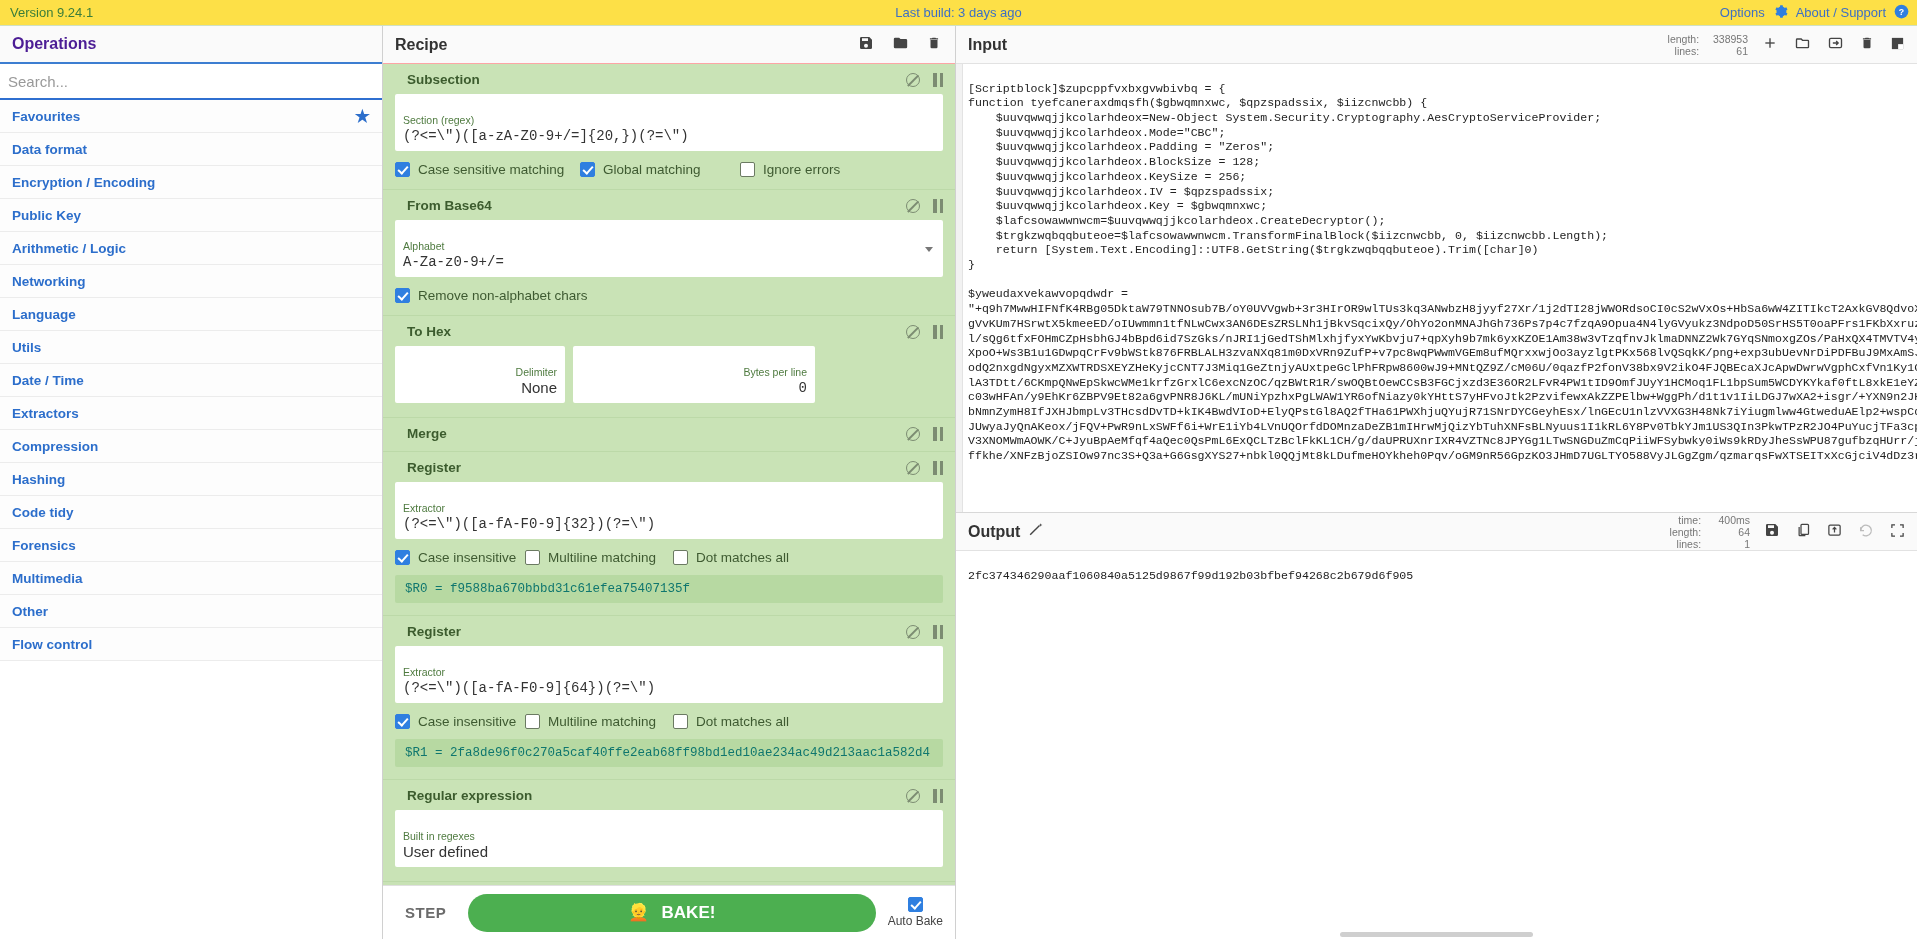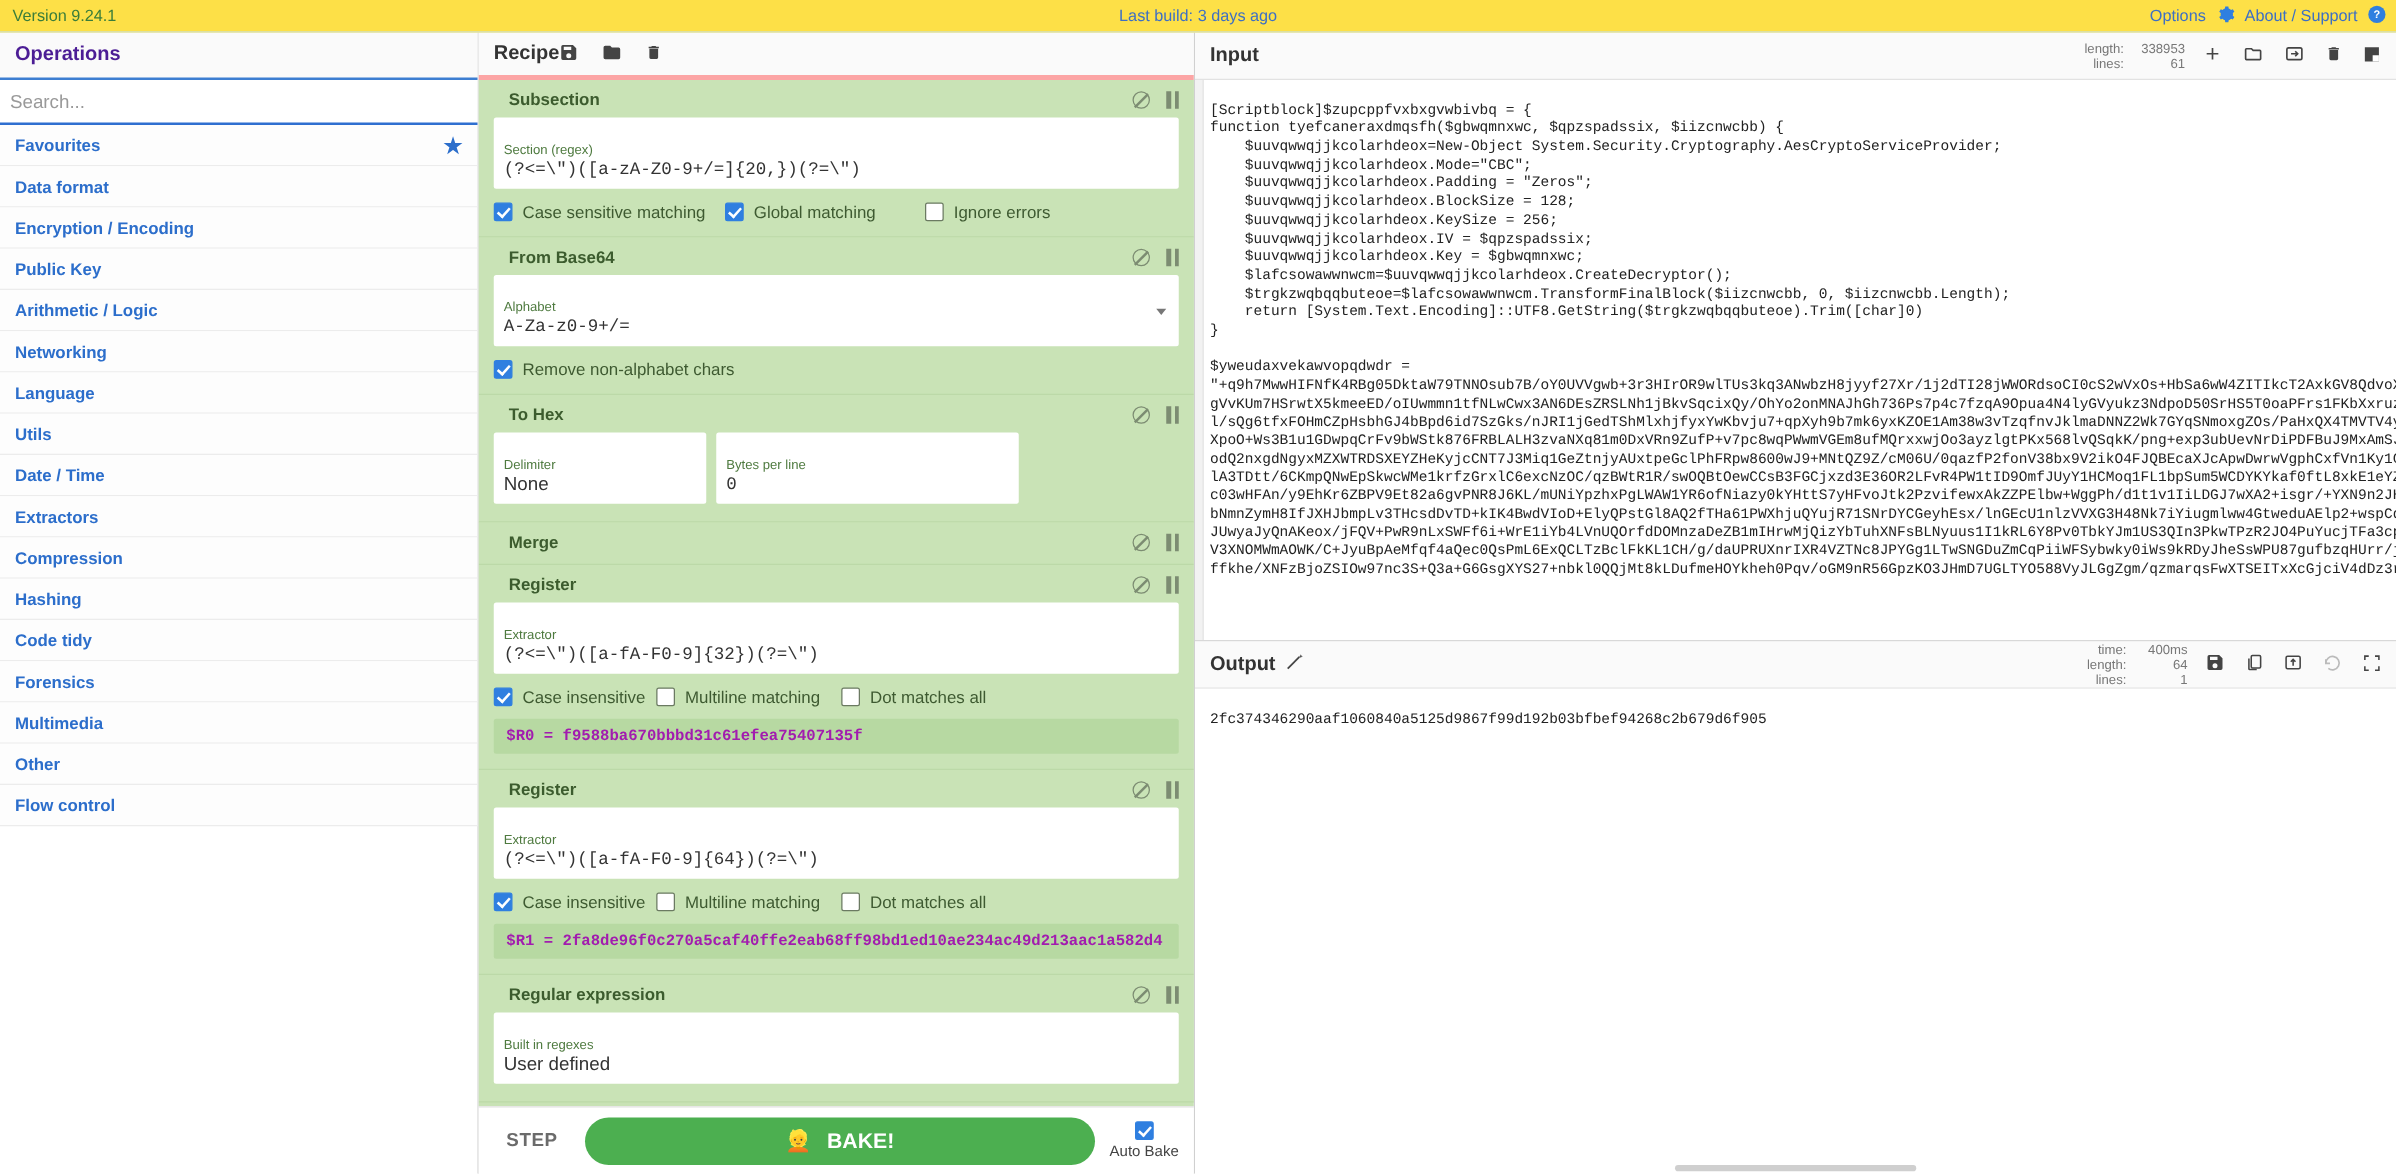--- a/index.html
+++ b/index.html
@@ -72,24 +72,24 @@
 
   
   .recipe {
     width: 573px; flex: 0 0 573px;
     border-right: 1px solid #d0d0d0;
     display: flex; flex-direction: column; min-height: 0;
     background: #fff;
   }
   .recipe-title {
     height: 38px; flex: 0 0 38px;
-    display: flex; align-items: center; 
+    display: flex; align-items: center; justify-content: space-between;
     padding: 0 14px 0 12px;
     background: #fafafa;
-    border-bottom: 4px solid #fca5a5;
+    border-bottom: 1px solid #fca5a5;
   }
   .recipe-title .t { font-weight: bold; font-size: 16px; }
   .recipe-title .icons { display: flex; gap: 18px; align-items: center; }
   .recipe-body { flex: 1 1 auto; overflow: hidden; background: #c8e2b5; }
 
   .op {
     background: #c9e3b6;
     border-bottom: 1px solid #bcd9a8;
     padding: 8px 12px 12px 12px;
     position: relative;
@@ -121,39 +121,39 @@
     font-family: "Liberation Mono", "DejaVu Sans Mono", monospace;
     font-size: 14px; color: #333; line-height: 18px;
     white-space: pre; overflow: hidden;
   }
   .field .val.sans { font-family: "Liberation Sans", sans-serif; font-size: 15px; }
   .field .caret {
     position:absolute; right: 10px; top: 50%; margin-top: -2px;
     width:0;height:0;border-left:4px solid transparent;border-right:4px solid transparent;
     border-top:5px solid #777;
   }
-  .fields-row { display: flex; gap: 8px; }
+  .fields-row { display: flex; gap: 8px; text-align: right; }
 
   .cbrow { display: flex; margin-top: 11px; }
   .cb { display: flex; align-items: flex-start; gap: 8px; font-size: 13.5px; color: #3e5a31; cursor: pointer; }
   .box {
     width: 15px; height: 15px; flex: 0 0 15px;
     border: 1.5px solid #6b7a62; background: #fff; border-radius: 2px;
     display: inline-block; position: relative;
   }
   .box.on { background: #2f7fe0; border-color: #2f7fe0; }
   .box.on:after {
     content:""; position:absolute; left: 4px; top: 0.5px; width: 4px; height: 8px;
     border: solid #fff; border-width: 0 2px 2px 0; transform: rotate(42deg);
   }
   .regval {
     margin-top: 10px;
-    background: #b7d9a2; color: #a21caf;
+    background: #b7d9a2; color: #0f766e;
     font-family: "Liberation Mono","DejaVu Sans Mono", monospace;
-    font-size: 12.5px; padding: 7px 10px; border-radius: 2px; font-weight: bold;
+    font-size: 12.5px; padding: 7px 10px; border-radius: 2px;
   }
 
   .recipe-foot {
     flex: 0 0 54px; height: 54px;
     background: #fff;
     display: flex; align-items: center; gap: 12px;
     padding: 0 12px;
     border-top: 1px solid #e0e0e0;
   }
   .step-btn {

